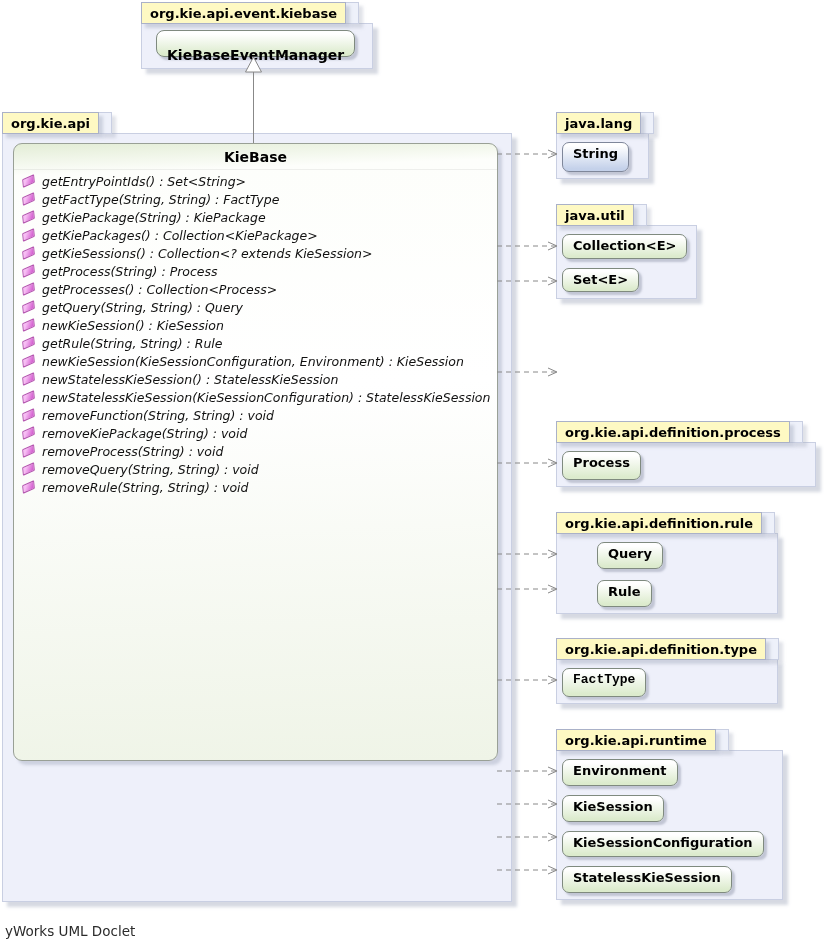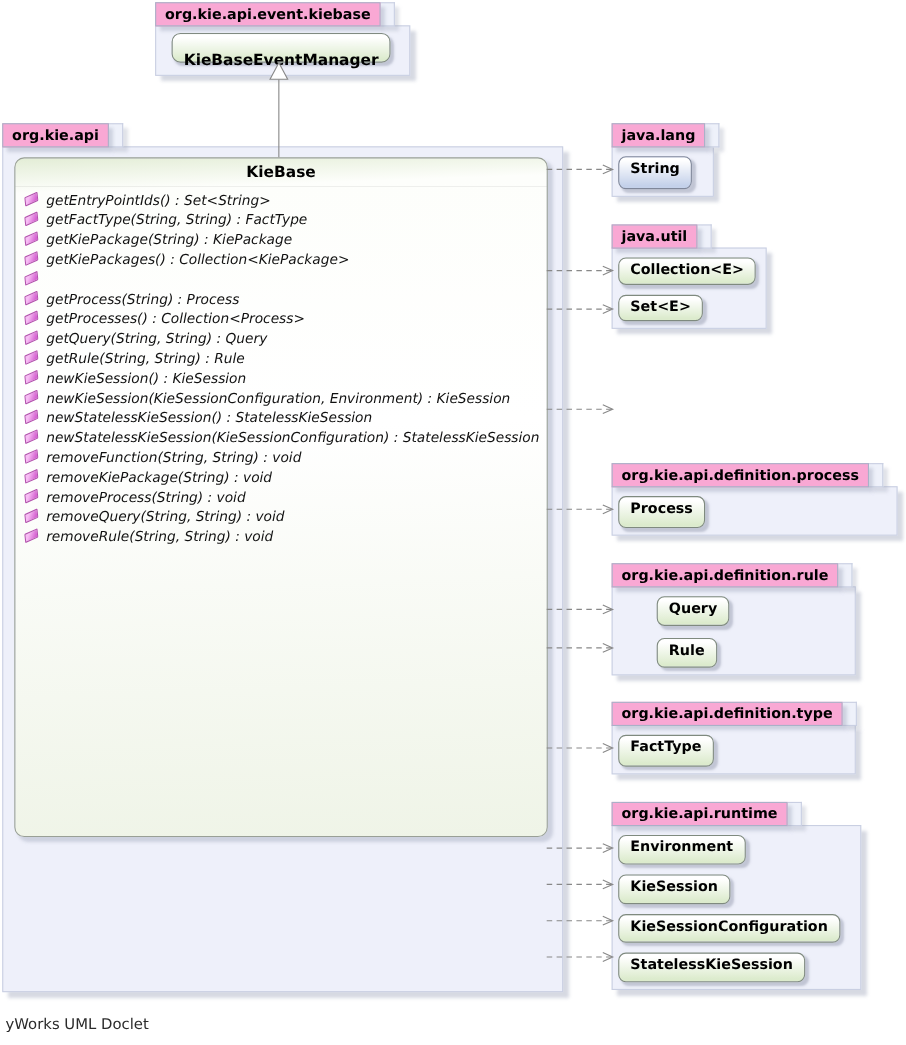--- a/index.html
+++ b/index.html
@@ -2,21 +2,21 @@
 <html><head>
 <meta charset="utf-8">
 <style>
   html,body{margin:0;padding:0;background:#fff;}
   #canvas{position:relative;width:824px;height:950px;background:#fff;overflow:hidden;
           font-family:"DejaVu Sans","Liberation Sans",sans-serif;}
 
   
   .pkg{position:absolute;}
   .tabrow{display:flex;align-items:flex-start;height:22px;}
-  .pkg-tab{height:22px;box-sizing:border-box;background:#f9a8d4;border:1px solid #aab1c8;
+  .pkg-tab{height:22px;box-sizing:border-box;background:#fef9c3;border:1px solid #aab1c8;
            padding:3px 8px 0 8px;font-size:13px;font-weight:bold;color:#000;white-space:nowrap;
            box-shadow:4px 4px 3px rgba(165,171,190,.45);position:relative;z-index:2;}
   .pkg-step{height:22px;width:13px;box-sizing:border-box;background:#eef1fa;
             border:1px solid #c9cfe2;border-left:none;
             box-shadow:4px 4px 3px rgba(165,171,190,.35);z-index:1;}
   .pkg-body{box-sizing:border-box;background:#eef0fa;border:1px solid #c9cfe2;margin-top:-1px;
             box-shadow:5px 5px 3px rgba(165,171,190,.45);
             display:flex;flex-direction:column;align-items:flex-start;
             padding:8px 6px 6px 5px;gap:9px;position:relative;z-index:0;}
 
@@ -85,40 +85,41 @@
           <div class="m-row">
               <span class="m-icon"></span>
               <span class="m-text">getKiePackage(String) : KiePackage</span>
             </div>
           <div class="m-row">
               <span class="m-icon"></span>
               <span class="m-text">getKiePackages() : Collection&lt;KiePackage&gt;</span>
             </div>
           <div class="m-row">
               <span class="m-icon"></span>
+              <span class="m-text">getKieSessions() : Collection&lt;? extends KieSession&gt;</span>
             </div>
           <div class="m-row">
               <span class="m-icon"></span>
               <span class="m-text">getProcess(String) : Process</span>
             </div>
           <div class="m-row">
               <span class="m-icon"></span>
               <span class="m-text">getProcesses() : Collection&lt;Process&gt;</span>
             </div>
           <div class="m-row">
               <span class="m-icon"></span>
               <span class="m-text">getQuery(String, String) : Query</span>
             </div>
           <div class="m-row">
               <span class="m-icon"></span>
+              <span class="m-text">newKieSession() : KieSession</span>
+            </div>
+          <div class="m-row">
+              <span class="m-icon"></span>
               <span class="m-text">getRule(String, String) : Rule</span>
-            </div>
-          <div class="m-row">
-              <span class="m-icon"></span>
-              <span class="m-text">newKieSession() : KieSession</span>
             </div>
           <div class="m-row">
               <span class="m-icon"></span>
               <span class="m-text">newKieSession(KieSessionConfiguration, Environment) : KieSession</span>
             </div>
           <div class="m-row">
               <span class="m-icon"></span>
               <span class="m-text">newStatelessKieSession() : StatelessKieSession</span>
             </div>
           <div class="m-row">
@@ -191,21 +192,21 @@
       <div class="cls">Query</div>
       <div class="cls">Rule</div>
     </div>
   </div>
 
   <div class="pkg" style="left:556px;top:638px;">
     <div class="tabrow">
       <div class="pkg-tab">org.kie.api.definition.type</div>
       <div class="pkg-step"></div>
     </div>
-    <div class="pkg-body" style="width:222px;height:45px;">
+    <div class="pkg-body" style="width:222px;height:45px;font-family:Liberation Mono, monospace;">
       <div class="cls">FactType</div>
     </div>
   </div>
 
   <div class="pkg" style="left:556px;top:729px;">
     <div class="tabrow">
       <div class="pkg-tab">org.kie.api.runtime</div>
       <div class="pkg-step"></div>
     </div>
     <div class="pkg-body" style="width:227px;height:150px;gap:9px;">

